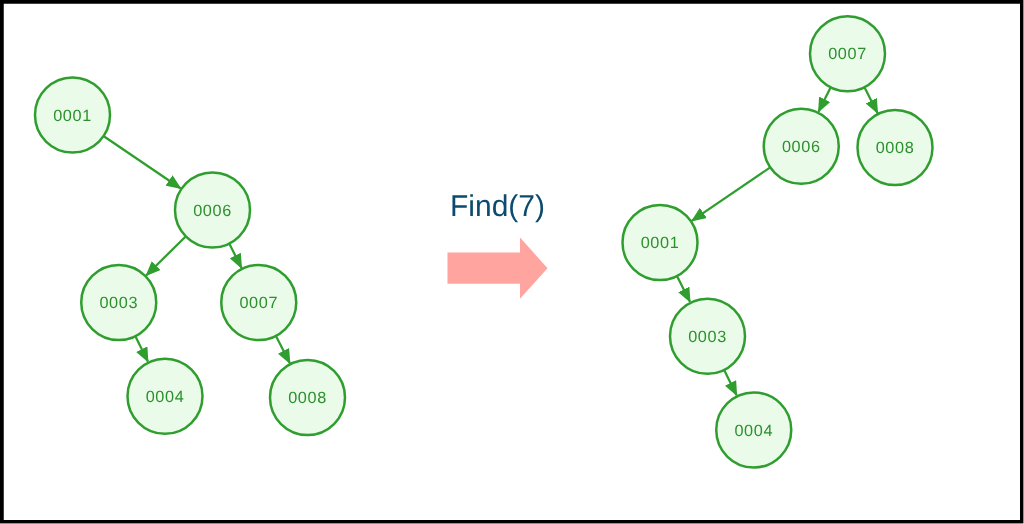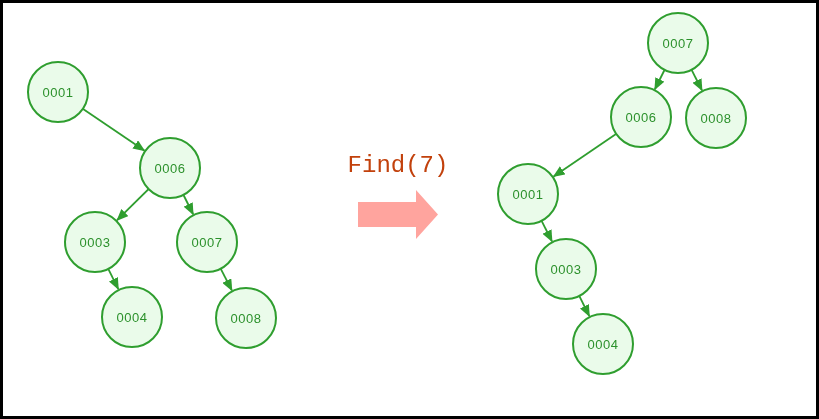--- a/index.html
+++ b/index.html
@@ -12,23 +12,23 @@
     font-family: "Liberation Sans", sans-serif;
   }
   .frame svg { position: absolute; left: 0; top: 0; }
   .find-label {
     position: absolute;
     left: 398px;
     top: 153px;
     transform: translateX(-50%);
     font-size: 24px;
     line-height: 26px;
-    color: #c2410c;
+    color: #0c4a6e;
     white-space: nowrap;
-    font-family: Liberation Mono, monospace;
+    font-family: Liberation Sans, sans-serif;
   }
   text.node-label {
     font-family: "Liberation Sans", sans-serif;
     font-size: 13px;
     letter-spacing: 0.5px;
   }
 </style>
 </head>
 <body>
 

